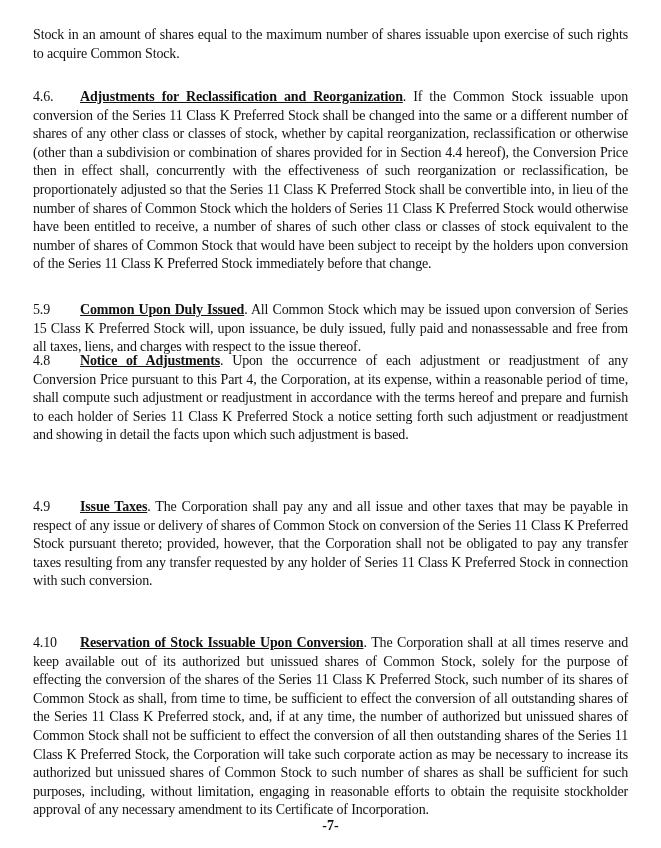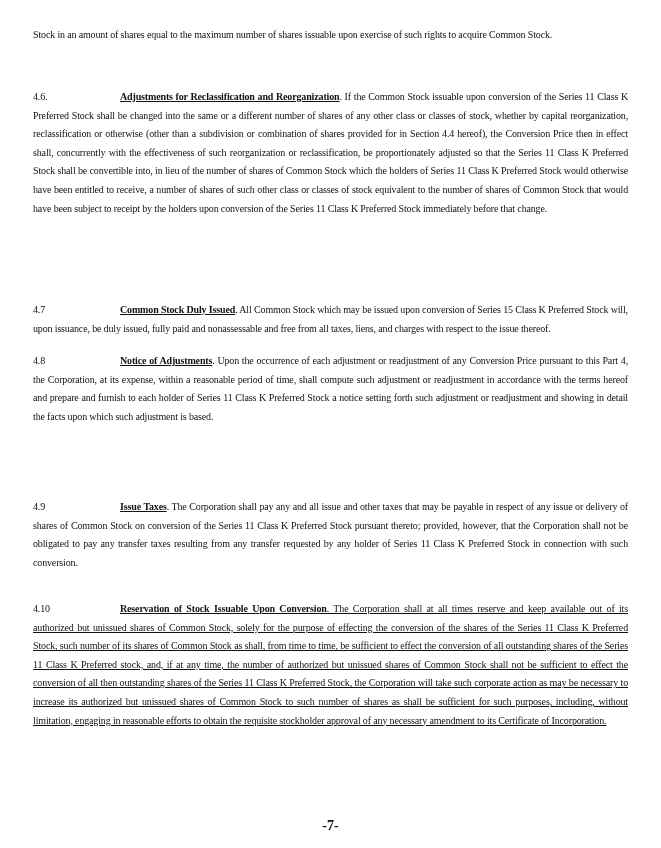--- a/index.html
+++ b/index.html
@@ -15,41 +15,40 @@
       font-family: "Liberation Serif", "DejaVu Serif", serif;
       color: #111111;
     }
     .page {
       position: absolute;
       left: 33px;
       top: 0;
       width: 595px;
     }
     .para {
-      font-size: 10px;
+      font-size: 14px;
       line-height: 18.6px;
       text-align: justify;
       margin: 0;
       letter-spacing: -0.15px;
     }
     .p-cont { position: absolute; top: 26px; }
     .p46 { position: absolute; top: 88px; }
     .p47 { position: absolute; top: 301px; }
     .p48 { position: absolute; top: 352px; }
     .p49 { position: absolute; top: 498px; }
-    .p410 { position: absolute; top: 600px; text-decoration: underline; }
+    .p410 { position: absolute; top: 634px; }
     .num {
       display: inline-block;
       width: 47px;
     }
     .num.wide { width: 47px; }
     .heading {
       text-decoration: underline;
       font-weight: bold;
-      margin-left: 40px;
     }
     .underlined { }
     .footer {
       position: absolute;
       top: 818px;
       left: 0;
       width: 661px;
       text-align: center;
       font-size: 14px;
       font-weight: bold;
@@ -57,21 +56,21 @@
   </style>
 </head>
 <body>
 
 <div class="page">
 
   <p class="para p-cont">Stock in an amount of shares equal to the maximum number of shares issuable upon exercise of such rights to acquire Common Stock.</p>
 
   <p class="para p46"><span class="num">4.6.</span><span class="heading">Adjustments for Reclassification and Reorganization</span><span>. If the Common Stock issuable upon conversion of the Series 11 Class K Preferred Stock shall be changed into the same or a different number of shares of any other class or classes of stock, whether by capital reorganization, reclassification or otherwise (other than a subdivision or combination of shares provided for in Section 4.4 hereof), the Conversion Price then in effect shall, concurrently with the effectiveness of such reorganization or reclassification, be proportionately adjusted so that the Series 11 Class K Preferred Stock shall be convertible into, in lieu of the number of shares of Common Stock which the holders of Series 11 Class K Preferred Stock would otherwise have been entitled to receive, a number of shares of such other class or classes of stock equivalent to the number of shares of Common Stock that would have been subject to receipt by the holders upon conversion of the Series 11 Class K Preferred Stock immediately before that change.</span></p>
 
-  <p class="para p47"><span class="num">4.7</span><span class="heading">Common Stock Duly Issued</span><span>. All Common Stock which may be issued upon conversion of Series 15 Class K Preferred Stock will, upon issuance, be duly issued, fully paid and nonassessable and free from all taxes, liens, and charges with respect to the issue thereof.</span></p>
+  <p class="para p47"><span class="num">5.9</span><span class="heading">Common Upon Duly Issued</span><span>. All Common Stock which may be issued upon conversion of Series 15 Class K Preferred Stock will, upon issuance, be duly issued, fully paid and nonassessable and free from all taxes, liens, and charges with respect to the issue thereof.</span></p>
 
   <p class="para p48"><span class="num">4.8</span><span class="heading">Notice of Adjustments</span><span>. Upon the occurrence of each adjustment or readjustment of any Conversion Price pursuant to this Part 4, the Corporation, at its expense, within a reasonable period of time, shall compute such adjustment or readjustment in accordance with the terms hereof and prepare and furnish to each holder of Series 11 Class K Preferred Stock a notice setting forth such adjustment or readjustment and showing in detail the facts upon which such adjustment is based.</span></p>
 
   <p class="para p49"><span class="num">4.9</span><span class="heading">Issue Taxes</span><span>. The Corporation shall pay any and all issue and other taxes that may be payable in respect of any issue or delivery of shares of Common Stock on conversion of the Series 11 Class K Preferred Stock pursuant thereto; </span><span class="underlined">provided, however</span><span>, that the Corporation shall not be obligated to pay any transfer taxes resulting from any transfer requested by any holder of Series 11 Class K Preferred Stock in connection with such conversion.</span></p>
 
   <p class="para p410"><span class="num wide">4.10</span><span class="heading">Reservation of Stock Issuable Upon Conversion</span><span>. The Corporation shall at all times reserve and keep available out of its authorized but unissued shares of Common Stock, solely for the purpose of effecting the conversion of the shares of the Series 11 Class K Preferred Stock, such number of its shares of Common Stock as shall, from time to time, be sufficient to effect the conversion of all outstanding shares of the Series 11 Class K Preferred stock, and, if at any time, the number of authorized but unissued shares of Common Stock shall not be sufficient to effect the conversion of all then outstanding shares of the Series 11 Class K Preferred Stock, the Corporation will take such corporate action as may be necessary to increase its authorized but unissued shares of Common Stock to such number of shares as shall be sufficient for such purposes, including, without limitation, engaging in reasonable efforts to obtain the requisite stockholder approval of any necessary amendment to its Certificate of Incorporation.</span></p>
 
 </div>
 
 <div class="footer">-7-</div>

